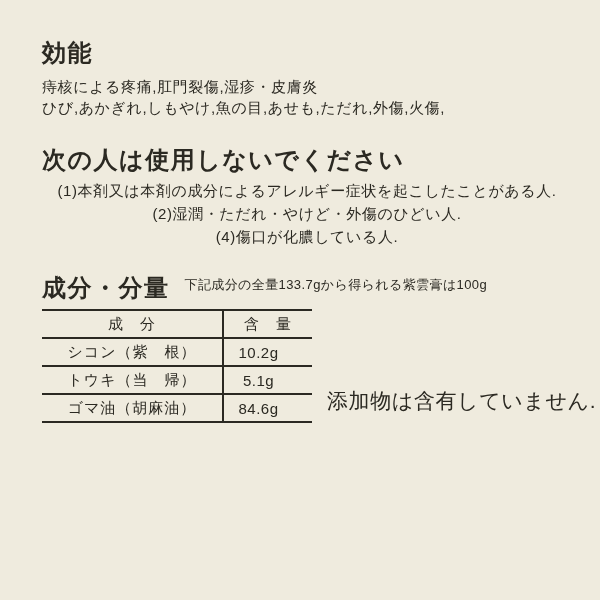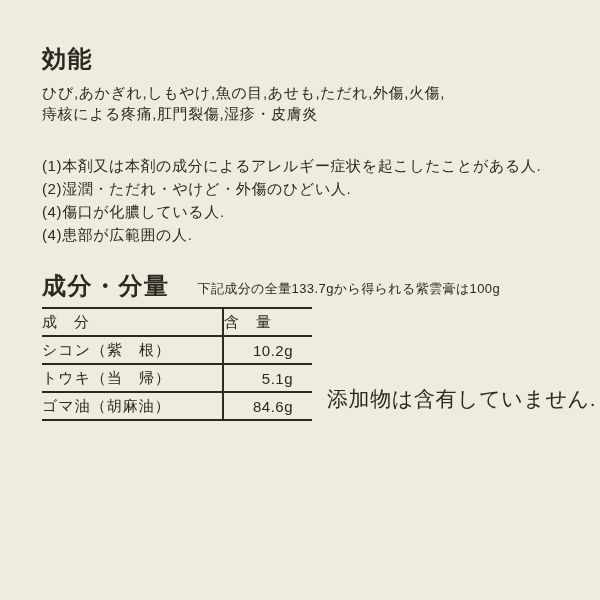--- a/index.html
+++ b/index.html
@@ -12,21 +12,20 @@
     width:600px;height:600px;
     background:var(--bg);
     color:var(--ink);
     font-family:"Liberation Sans","DejaVu Sans",sans-serif;
     overflow:hidden;
   }
   .page{
     position:relative;
     width:600px;height:523px;
     padding:41px 28px 0 42px;
-    margin-top:6px;
   }
   section{white-space:nowrap;}
   .heading{
     margin:0;
     font-family:"Liberation Serif","DejaVu Serif",serif;
     font-weight:bold;
     font-size:24px;
     line-height:24px;
     letter-spacing:1.5px;
     color:var(--ink);
@@ -43,27 +42,28 @@
   
   .sec-contra{margin-top:30px;}
   .sec-contra .heading{margin-bottom:7px;}
   .contra-list{
     list-style:none;margin:0;padding:0;
   }
   .contra-list li{
     font-size:15px;
     line-height:23px;
     letter-spacing:0.6px;
+    text-align:center;
   }
   
   .sec-ingredients{margin-top:28px;}
   .ingredients-head{
     display:flex;
-    align-items:flex-end;
-    gap:28px;
+    align-items:flex-start;
+    gap:15px;
   }
   .subtitle{
     font-size:13px;
     letter-spacing:0.4px;
   }
   .table-area{
     display:flex;
     align-items:flex-end;
     margin-top:9px;
   }
@@ -76,57 +76,56 @@
   table.ingredients col.c-amount{width:89px;}
   table.ingredients th,
   table.ingredients td{
     border-top:2px solid var(--ink);
     border-bottom:2px solid var(--ink);
     height:28px;
     padding:0;
     font-size:15px;
     font-weight:normal;
     letter-spacing:1px;
-    text-align:left;
+    text-align:center;
     vertical-align:middle;
     color:var(--ink);
   }
   table.ingredients th:nth-child(2),
   table.ingredients td:nth-child(2){
     border-left:2px solid var(--ink);
   }
   table.ingredients td.amount{
-    text-align:right;
     padding-right:19px;
     letter-spacing:0.5px;
   }
   .note{
     font-size:21px;
     letter-spacing:0.6px;
     margin:0 0 8px 15px;
     white-space:nowrap;
   }
 </style>
 </head>
 <body>
 
 <div class="page">
 
   <section class="sec-efficacy">
     <h2 class="heading">効能</h2>
+    <p class="bodytext">痔核による疼痛,肛門裂傷,湿疹・皮膚炎</p>
     <p class="bodytext">ひび,あかぎれ,しもやけ,魚の目,あせも,ただれ,外傷,火傷,</p>
-    <p class="bodytext">痔核による疼痛,肛門裂傷,湿疹・皮膚炎</p>
   </section>
 
   <section class="sec-contra">
+    <h2 class="heading">次の人は使用しないでください</h2>
     <ul class="contra-list">
       <li>(1)本剤又は本剤の成分によるアレルギー症状を起こしたことがある人.</li>
       <li>(2)湿潤・ただれ・やけど・外傷のひどい人.</li>
       <li>(4)傷口が化膿している人.</li>
-      <li>(4)患部が広範囲の人.</li>
     </ul>
   </section>
 
   <section class="sec-ingredients">
     <div class="ingredients-head">
       <h2 class="heading">成分・分量</h2>
       <span class="subtitle">下記成分の全量133.7gから得られる紫雲膏は100g</span>
     </div>
 
     <div class="table-area">

